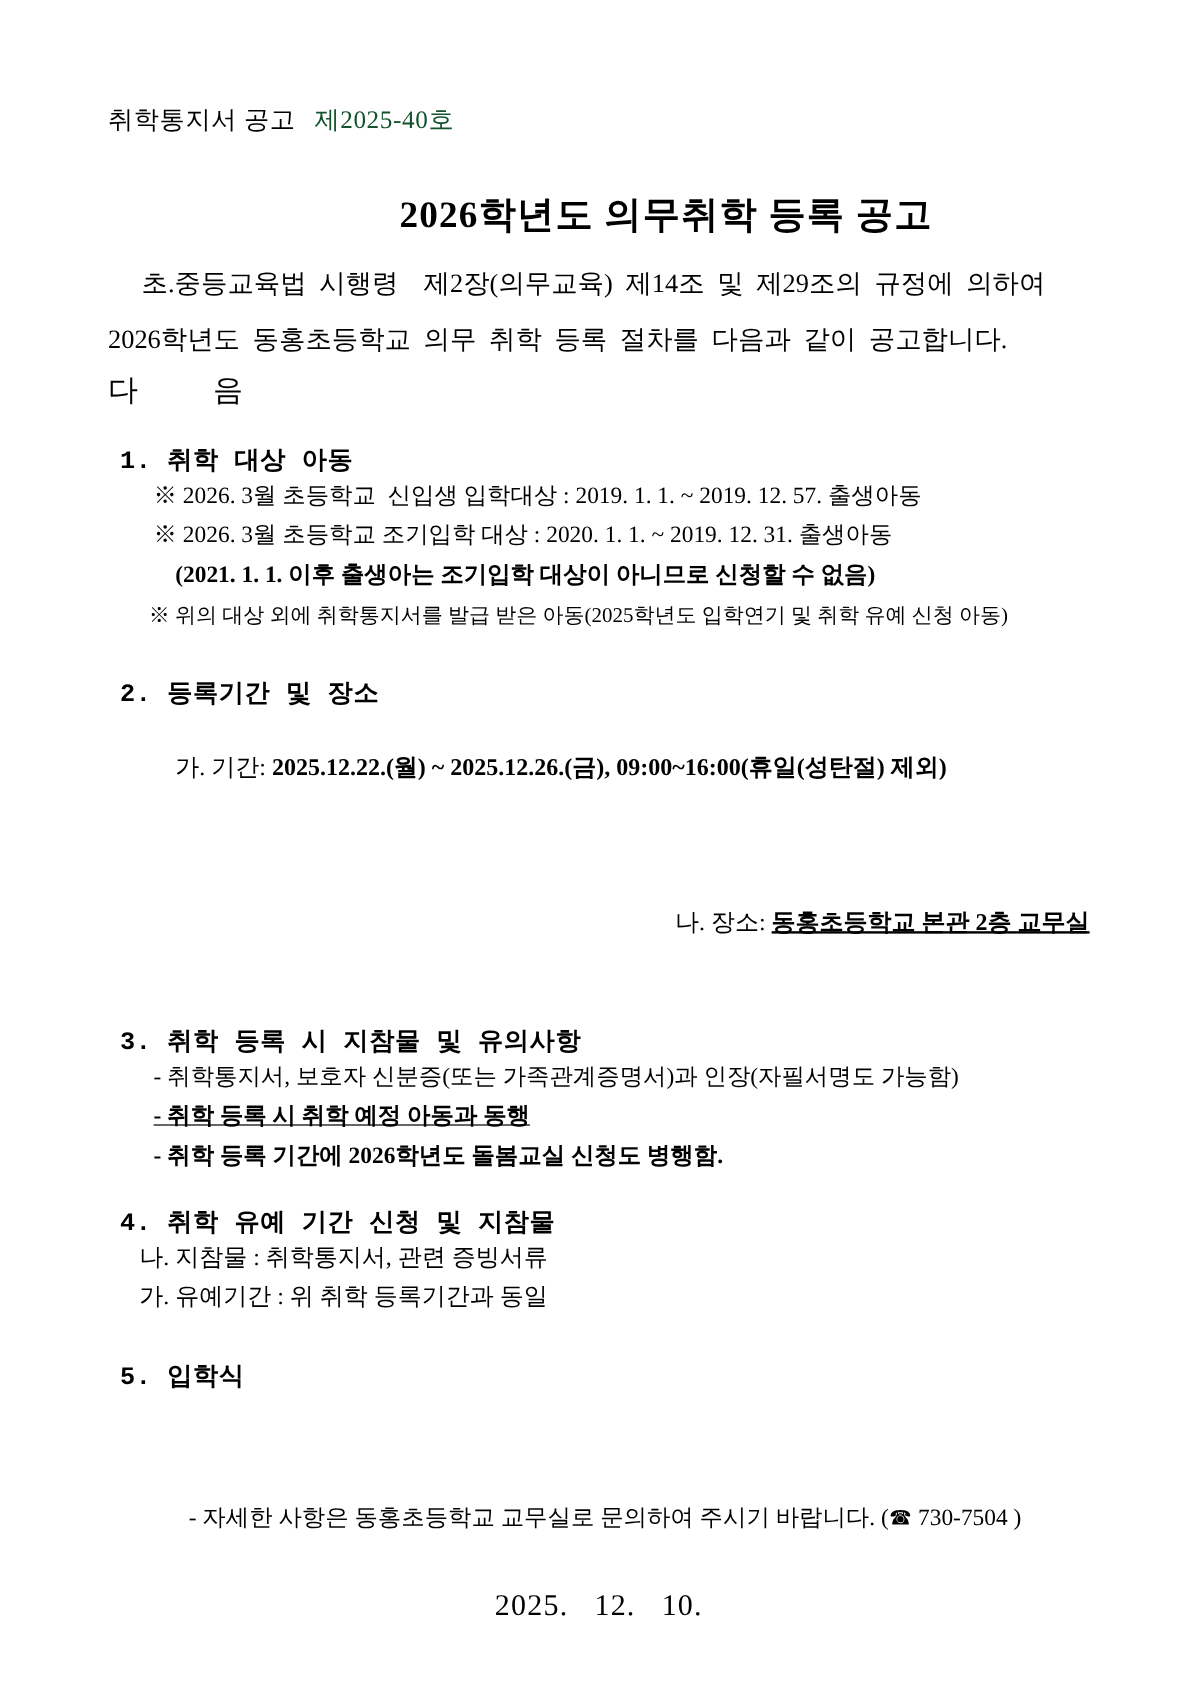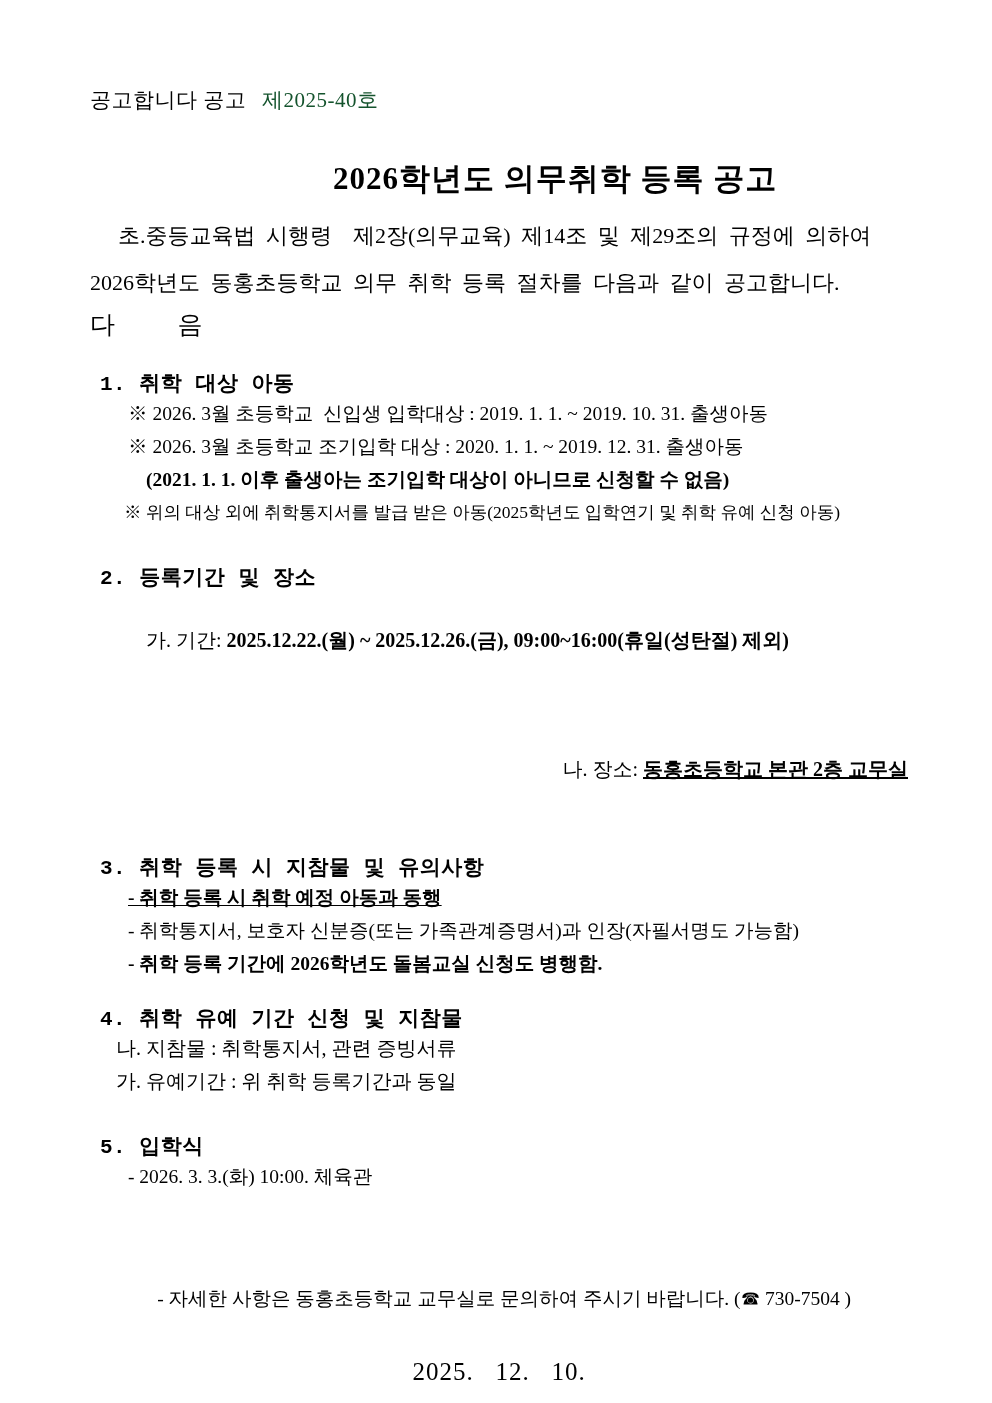--- a/index.html
+++ b/index.html
@@ -73,64 +73,63 @@
     white-space:pre;
     letter-spacing:1px;
   }
 </style>
 </head>
 <body>
 
 <div class="page">
 
   <div class="doc-header">
-    <span class="issuer">공고합니다 공고</span>
+    <span class="issuer">취학통지서 공고</span>
     <span class="num">제2025-40호</span>
   </div>
 
   <div class="title">2026학년도 의무취학 등록 공고</div>
 
   <div class="intro">초.중등교육법 시행령  제2장(의무교육) 제14조 및 제29조의 규정에 의하여 2026학년도 동홍초등학교 의무 취학 등록 절차를 다음과 같이 공고합니다.</div>
 
   <div class="divider">다          음</div>
 
   <div class="sec">
     <div class="sec-heading">1. 취학 대상 아동</div>
-    <div class="item">※ 2026. 3월 초등학교  신입생 입학대상 : 2019. 1. 1. ~ 2019. 10. 31. 출생아동</div>
+    <div class="item">※ 2026. 3월 초등학교  신입생 입학대상 : 2019. 1. 1. ~ 2019. 12. 57. 출생아동</div>
     <div class="item">※ 2026. 3월 초등학교 조기입학 대상 : 2020. 1. 1. ~ 2019. 12. 31. 출생아동</div>
     <div class="item item-paren">(2021. 1. 1. 이후 출생아는 조기입학 대상이 아니므로 신청할 수 없음)</div>
     <div class="item item-small">※ 위의 대상 외에 취학통지서를 발급 받은 아동(2025학년도 입학연기 및 취학 유예 신청 아동)</div>
   </div>
 
   <div class="sec sec-wide">
     <div class="sec-heading">2. 등록기간 및 장소</div>
     <div class="item item-ga">
       <span>가. 기간: </span><span class="b">2025.12.22.(월) ~ 2025.12.26.(금), 09:00~16:00(휴일(성탄절) 제외)</span>
     </div>
     <div class="item item-ga gap-before">
       <span>나. 장소: </span><span class="bu">동홍초등학교 본관 2층 교무실</span>
     </div>
   </div>
 
   <div class="sec sec-wide">
     <div class="sec-heading">3. 취학 등록 시 지참물 및 유의사항</div>
+    <div class="item">- 취학통지서, 보호자 신분증(또는 가족관계증명서)과 인장(자필서명도 가능함)</div>
     <div class="item bu">- 취학 등록 시 취학 예정 아동과 동행</div>
-    <div class="item">- 취학통지서, 보호자 신분증(또는 가족관계증명서)과 인장(자필서명도 가능함)</div>
     <div class="item b">- 취학 등록 기간에 2026학년도 돌봄교실 신청도 병행함.</div>
   </div>
 
   <div class="sec sec-tight">
     <div class="sec-heading">4. 취학 유예 기간 신청 및 지참물</div>
     <div class="item item-ga">나. 지참물 : 취학통지서, 관련 증빙서류</div>
     <div class="item item-ga">가. 유예기간 : 위 취학 등록기간과 동일</div>
   </div>
 
   <div class="sec sec-wide">
     <div class="sec-heading">5. 입학식</div>
-    <div class="item">- 2026. 3. 3.(화) 10:00. 체육관</div>
   </div>
 
   <div class="sec sec-xwide">
     <div class="item">
       <span>- 자세한 사항은 동홍초등학교 교무실로 문의하여 주시기 바랍니다. (</span><span>☎</span><span> 730-7504 )</span>
     </div>
   </div>
 
   <div class="date-line">2025.   12.   10.</div>
 

